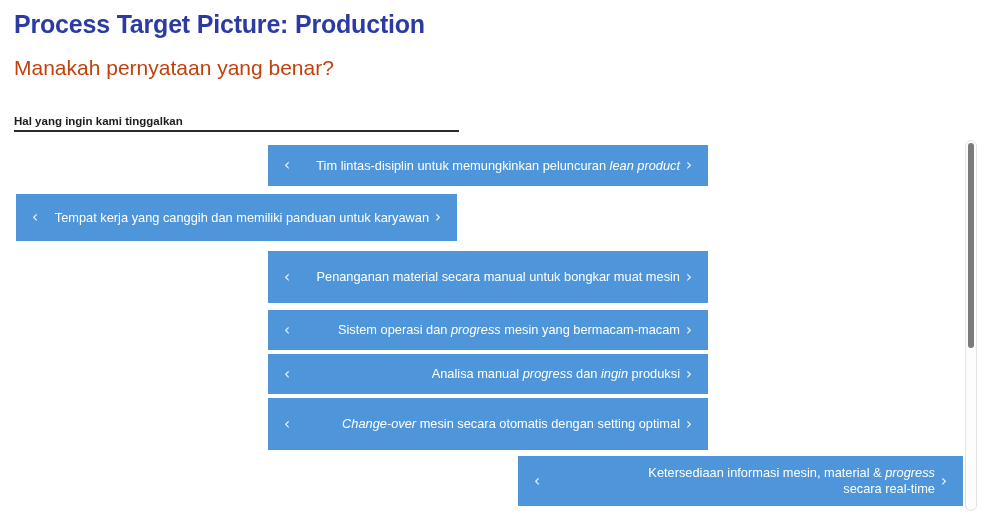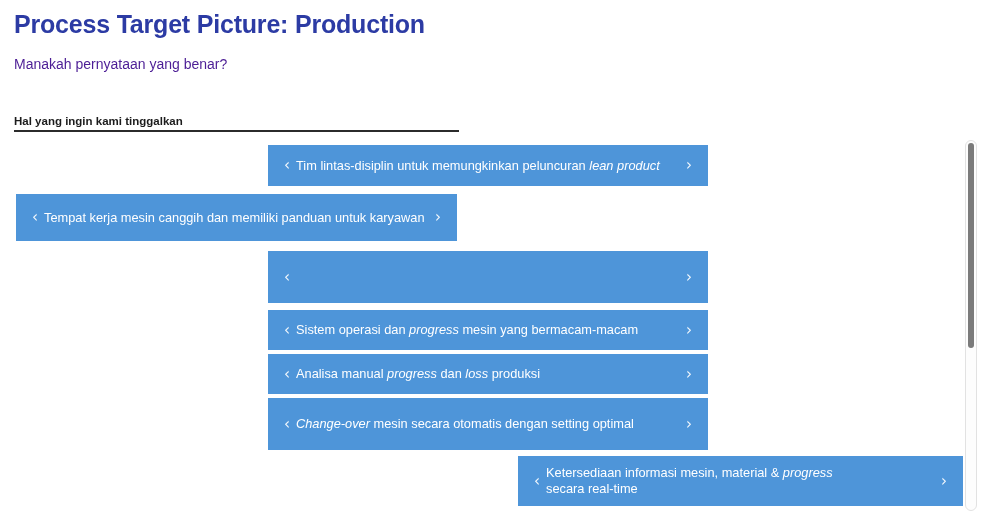--- a/index.html
+++ b/index.html
@@ -28,23 +28,23 @@
     font-weight: bold;
     letter-spacing: -0.2px;
     color: #2c3ba4;
     white-space: nowrap;
   }
 
   .page-subtitle {
     position: absolute;
     left: 14px;
     top: 56px;
-    font-size: 14px;
+    font-size: 21px;
     font-weight: normal;
-    color: #4c1d95;
+    color: #c2410c;
     white-space: nowrap;
   }
 
   
   .col-header {
     position: absolute;
     height: 22px;
     border-bottom: 2px solid #2b2b2b;
   }
   .col-header span {
@@ -84,21 +84,21 @@
     flex: 0 0 auto;
     font-size: 15px;
     line-height: 1;
     color: #ffffff;
     opacity: 0.95;
     font-family: "DejaVu Sans", sans-serif;
   }
 
   .bar .bar-label {
     flex: 1 1 auto;
-    text-align: left;
+    text-align: right;
     font-size: 12.8px;
     line-height: 1.25;
     padding: 0 6px;
     color: #ffffff;
     white-space: pre-line;
   }
 
   .bar .bar-label i { font-style: italic; }
 
   
@@ -138,35 +138,36 @@
 
   <div class="bars-area">
 
   <div class="bar" style="left: 268px; top: 7px; width: 440px; height: 41px; background: rgb(78, 149, 217);">
         <span class="chev">‹</span>
         <span class="bar-label">Tim lintas-disiplin untuk memungkinkan peluncuran <i>lean product</i></span>
         <span class="chev">›</span>
       </div>
       <div class="bar" style="left: 16px; top: 56px; width: 441px; height: 47px; background: rgb(78, 149, 217);">
         <span class="chev">‹</span>
-        <span class="bar-label">Tempat kerja mesin canggih dan memiliki panduan untuk karyawan</span>
+        <span class="bar-label">Tempat kerja yang canggih dan memiliki panduan untuk karyawan</span>
         <span class="chev">›</span>
       </div>
       <div class="bar" style="left: 268px; top: 113px; width: 440px; height: 52px; background: rgb(78, 149, 217);">
         <span class="chev">‹</span>
+        <span class="bar-label">Penanganan material secara manual untuk bongkar muat mesin</span>
         <span class="chev">›</span>
       </div>
       <div class="bar" style="left: 268px; top: 172px; width: 440px; height: 40px; background: rgb(78, 149, 217);">
         <span class="chev">‹</span>
         <span class="bar-label">Sistem operasi dan <i>progress</i> mesin yang bermacam-macam</span>
         <span class="chev">›</span>
       </div>
       <div class="bar" style="left: 268px; top: 216px; width: 440px; height: 40px; background: rgb(78, 149, 217);">
         <span class="chev">‹</span>
-        <span class="bar-label">Analisa manual <i>progress</i> dan <i>loss</i> produksi</span>
+        <span class="bar-label">Analisa manual <i>progress</i> dan <i>ingin</i> produksi</span>
         <span class="chev">›</span>
       </div>
       <div class="bar" style="left: 268px; top: 260px; width: 440px; height: 52px; background: rgb(78, 149, 217);">
         <span class="chev">‹</span>
         <span class="bar-label"><i>Change-over</i> mesin secara otomatis dengan setting optimal</span>
         <span class="chev">›</span>
       </div>
       <div class="bar" style="left: 518px; top: 318px; width: 445px; height: 50px; background: rgb(78, 149, 217);">
         <span class="chev">‹</span>
         <span class="bar-label">Ketersediaan informasi mesin, material &amp; <i>progress</i><br>secara real-time</span>

